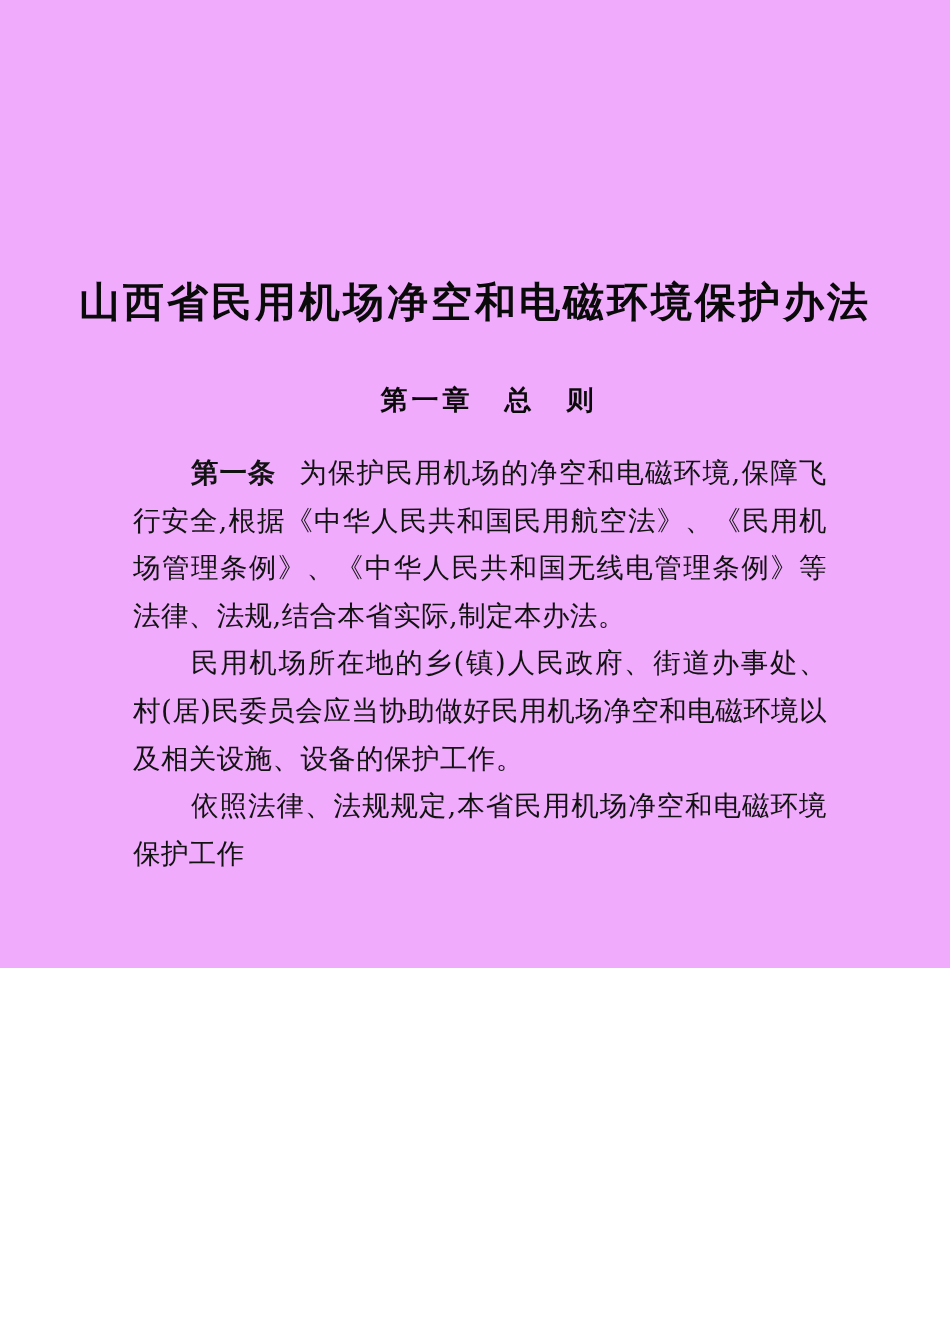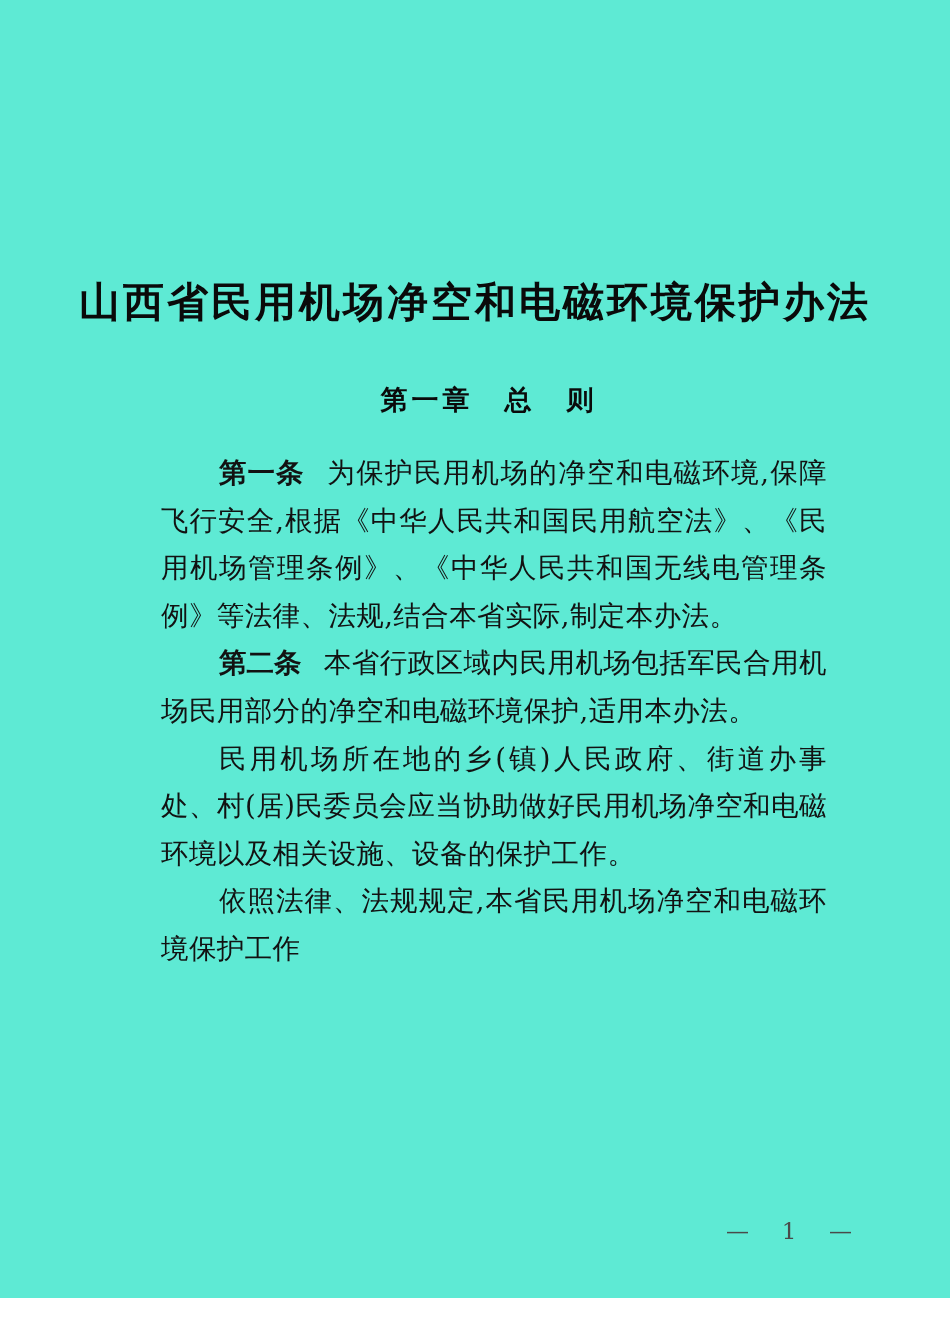--- a/index.html
+++ b/index.html
@@ -3,22 +3,22 @@
 <meta charset="utf-8">
 <style>
   html, body {
     margin: 0;
     padding: 0;
     background: #ffffff;
   }
   .page {
     position: relative;
     width: 950px;
-    height: 1298px;
-    background: #5eead4;
+    height: 968px;
+    background: #f0abfc;
     overflow: hidden;
     font-family: "DejaVu Sans", "Liberation Sans", sans-serif;
     color: #0d0d0d;
     box-sizing: border-box;
     text-decoration: underline;
   }
 
   
   .doc-title {
     position: absolute;
@@ -64,21 +64,20 @@
     text-align: justify;
     text-align-last: left;
     text-justify: inter-character;
     font-family: "DejaVu Serif", "Liberation Serif", serif;
     margin: 0;
     color: #121212;
     letter-spacing: 0.4px;
   }
   .para.indent {
     text-indent: 58px;
-    margin-left: 28px;
   }
   .para .art-label {
     font-weight: 700;
     font-family: "DejaVu Sans", "Liberation Sans", sans-serif;
     letter-spacing: 0px;
   }
   .para .gap {
     display: inline-block;
     width: 22px;
   }
@@ -105,21 +104,20 @@
 <div class="page">
 
   <h1 class="doc-title">山西省民用机场净空和电磁环境保护办法</h1>
 
   <h2 class="chapter-heading">第一章　总　则</h2>
 
   <div class="body-block">
 
     <p class="para indent"><span class="art-label">第一条</span><span class="gap"></span><span>为保护民用机场的净空和电磁环境,保障飞行安全,根据《中华人民共和国民用航空法》、《民用机场管理条例》、《中华人民共和国无线电管理条例》等法律、法规,结合本省实际,制定本办法。</span></p>
 
-    <p class="para indent"><span class="art-label">第二条</span><span class="gap"></span><span>本省行政区域内民用机场包括军民合用机场民用部分的净空和电磁环境保护,适用本办法。</span></p>
 
 
 
     <p class="para indent">民用机场所在地的乡(镇)人民政府、街道办事处、村(居)民委员会应当协助做好民用机场净空和电磁环境以及相关设施、设备的保护工作。</p>
 
     <p class="para indent">依照法律、法规规定,本省民用机场净空和电磁环境保护工作</p>
 
   </div>
 
   <div class="page-footer">—  1  —</div>

